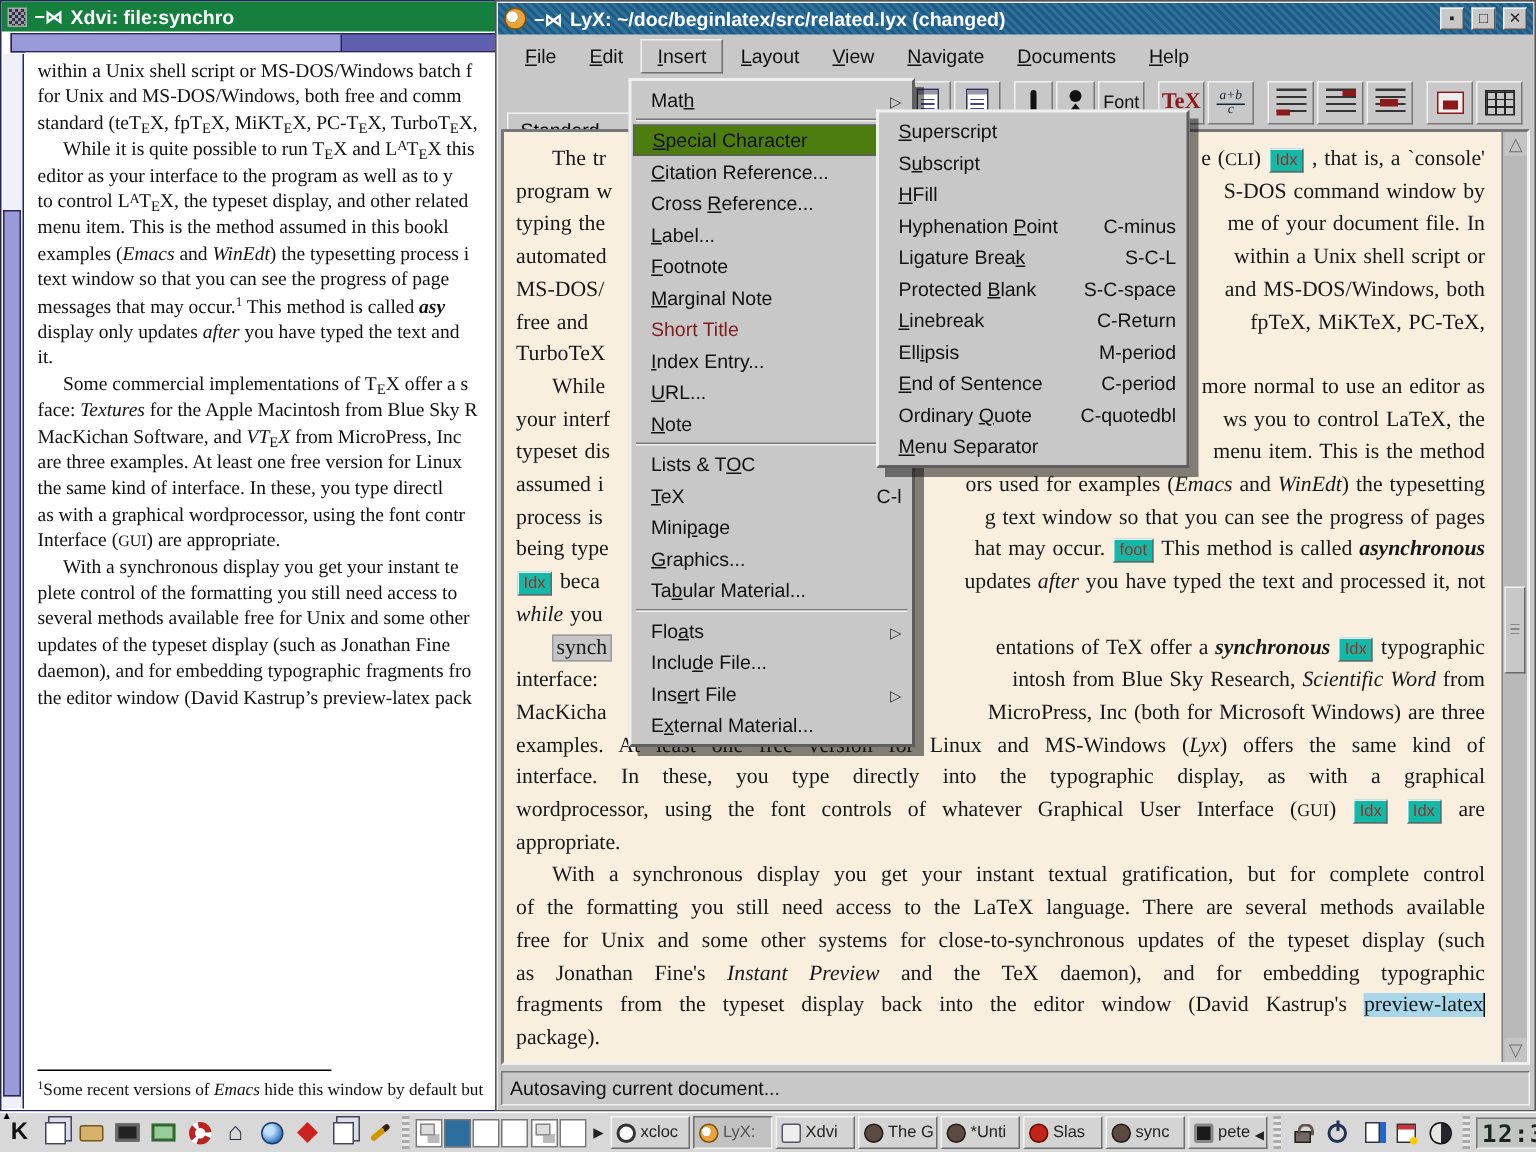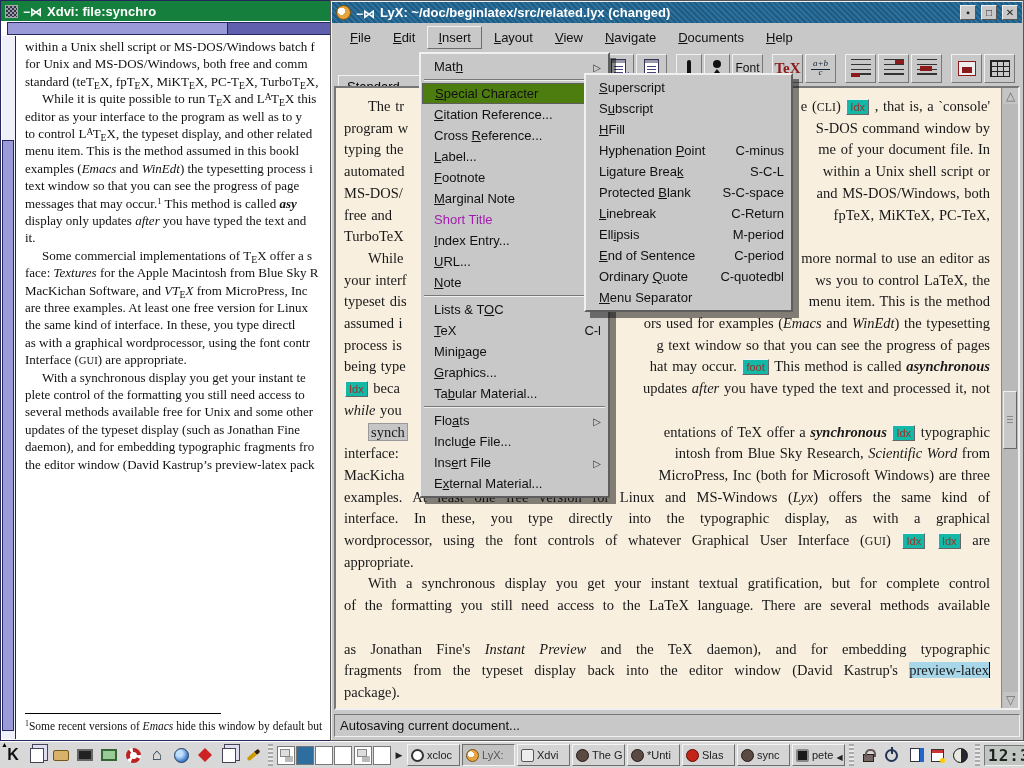--- a/index.html
+++ b/index.html
@@ -104,21 +104,21 @@
   
   .menu { position:absolute; background:#c8c8c8; border:2px solid; border-color:#f0f0f0 #5e5e5e #5e5e5e #f0f0f0;
           padding:2px 1px; box-shadow:6px 6px 0 rgba(10,10,10,.5); }
   #insert-menu { left:88px; top:51px; width:191px; z-index:30; }
   #spchar-menu { left:253px; top:72px; width:209px; z-index:31; }
   .mrow { height:21px; line-height:21px; font-size:13px; color:#111; padding:0 6px 0 12px; position:relative; display:flex; }
   .mrow .mlab { flex:1; white-space:nowrap; }
   .mrow .msc { white-space:nowrap; padding-left:8px; }
   .mrow .marr::before { content:"▷"; font-size:10px; color:#333; }
   .mrow.hl { background:#4d7c0f; border:1px solid #5e5e5e; line-height:19px; }
-  .mrow.dis { color:#a21caf; }
+  .mrow.dis { color:#7f1d1d; }
   .msep { border-top:1px solid #787878; border-bottom:1px solid #efefef; margin:2px 2px; }
 
   
   #panel { left:0; top:741px; width:1024px; height:27px; background:#d8d8d8; border-top:1px solid #fff; display:flex; align-items:center; padding:0 2px; gap:2px; z-index:5; }
   .p-ic { width:22px; height:22px; flex:none; display:flex; align-items:center; justify-content:center; position:relative; }
   .kbtn { font-weight:bold; font-size:16px; color:#111; }
   .kbtn::after { content:"▲"; position:absolute; left:-1px; top:-3px; font-size:7px; color:#000; }
   .ic-papers { width:14px; height:15px; background:#fff; border:1px solid #445; box-shadow:3px -3px 0 #dde, 3px -3px 0 1px #445; }
   .ic-desk { width:16px; height:11px; background:#d8b26a; border:1px solid #74551e; border-radius:2px; }
   .ic-screen { width:16px; height:12px; background:#222; border:2px solid #666; }
@@ -294,20 +294,21 @@
         <div class="lline" style="top: 303.8px;"><span class="sg-i">while</span><span class="sg-p"> you</span></div>
         <div class="lline ind" style="top: 325.5px;"><span class="sg-box">synch</span><span class="rfrag"><span class="sg-p">entations of TeX offer a </span><span class="sg-bi">synchronous</span><span class="sg-p"> </span><span class="sg-inset">Idx</span><span class="sg-p"> typographic</span></span></div>
         <div class="lline" style="top: 347.2px;"><span class="sg-p">interface:</span><span class="rfrag"><span class="sg-p">intosh from Blue Sky Research, </span><span class="sg-i">Scientific Word</span><span class="sg-p"> from</span></span></div>
         <div class="lline" style="top: 368.9px;"><span class="sg-p">MacKicha</span><span class="rfrag"><span class="sg-p">MicroPress, Inc (both for Microsoft Windows) are three</span></span></div>
         <div class="lline full" style="top: 390.6px;"><span class="sg-p">examples. At least one free version for Linux and MS-Windows (</span><span class="sg-i">Lyx</span><span class="sg-p">) offers the same kind of</span></div>
         <div class="lline full" style="top: 412.3px;"><span class="sg-p">interface. In these, you type directly into the typographic display, as with a graphical</span></div>
         <div class="lline full" style="top: 434px;"><span class="sg-p">wordprocessor, using the font controls of whatever Graphical User Interface (</span><span class="sg-sc">GUI</span><span class="sg-p">) </span><span class="sg-inset">Idx</span><span class="sg-p"> </span><span class="sg-inset">Idx</span><span class="sg-p"> are</span></div>
         <div class="lline" style="top: 455.7px;"><span class="sg-p">appropriate.</span></div>
         <div class="lline ind full" style="top: 477.4px;"><span class="sg-p">With a synchronous display you get your instant textual gratification, but for complete control</span></div>
         <div class="lline full" style="top: 499.1px;"><span class="sg-p">of the formatting you still need access to the LaTeX language. There are several methods available</span></div>
+        <div class="lline full" style="top: 520.8px;"><span class="sg-p">free for Unix and some other systems for close-to-synchronous updates of the typeset display (such</span></div>
         <div class="lline full" style="top: 542.5px;"><span class="sg-p">as Jonathan Fine's </span><span class="sg-i">Instant Preview</span><span class="sg-p"> and the TeX daemon), and for embedding typographic</span></div>
         <div class="lline full" style="top: 564.2px;"><span class="sg-p">fragments from the typeset display back into the editor window (David Kastrup's </span><span class="sg-sel">preview-latex</span></div>
         <div class="lline" style="top: 585.9px;"><span class="sg-p">package).</span></div>
       </div>
     <div class="vsb2">
       <span class="arr up">△</span>
       <span class="thumb"></span>
       <span class="arr dn">▽</span>
     </div>
   </div>

